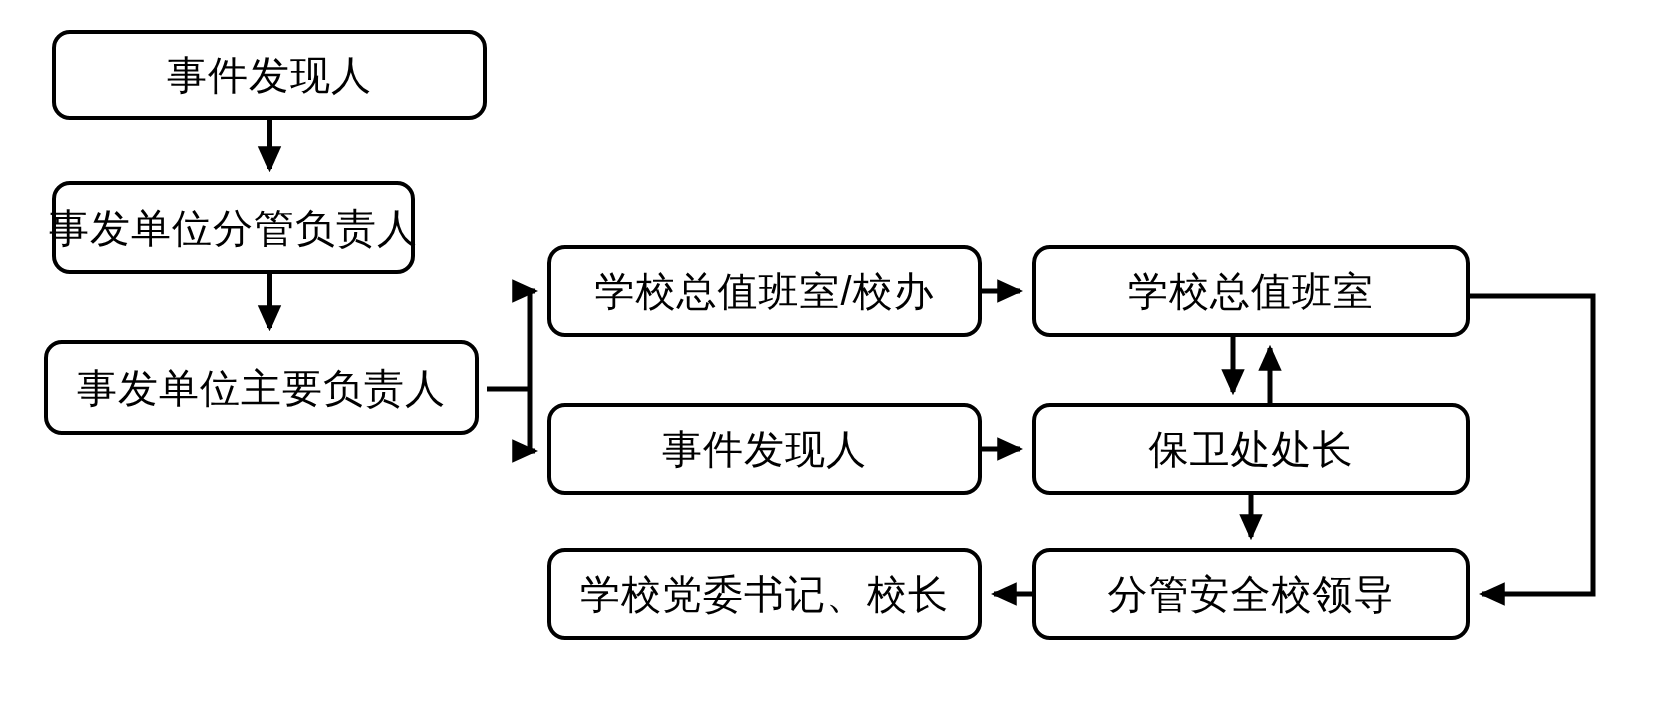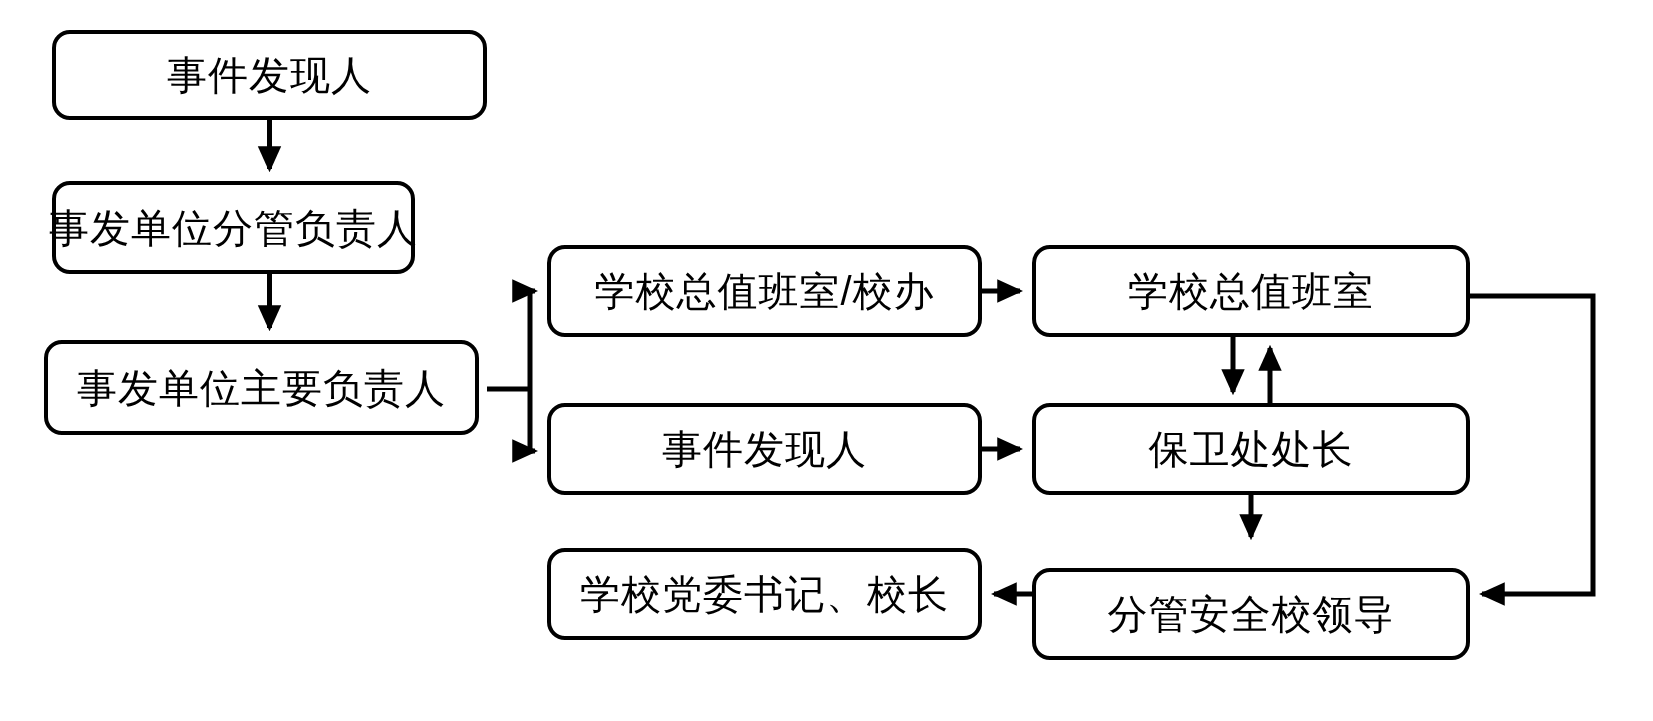--- a/index.html
+++ b/index.html
@@ -109,17 +109,17 @@
   </div>
 
   <div class="node" style="left:547px; top:548px; width:435px; height:92px;">
     <span class="node-label">学校党委书记、校长</span>
   </div>
 
   <div class="node" style="left:1032px; top:403px; width:438px; height:92px;">
     <span class="node-label">保卫处处长</span>
   </div>
 
-  <div class="node" style="left:1032px; top:548px; width:438px; height:92px;margin-top:20px;">
+  <div class="node" style="left:1032px; top:548px; width:438px; height:92px;">
     <span class="node-label">分管安全校领导</span>
   </div>
 
 </div>
 
 </body></html>

